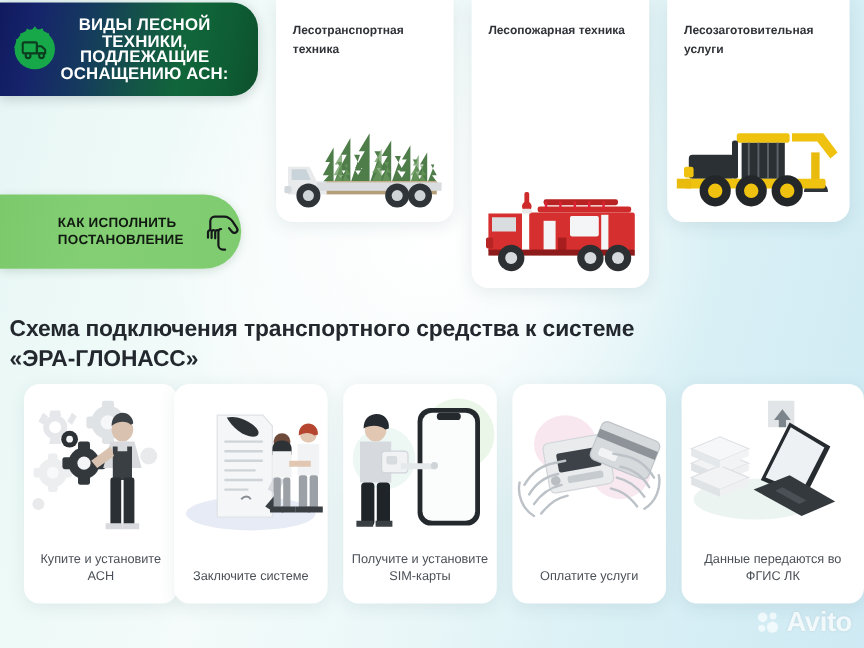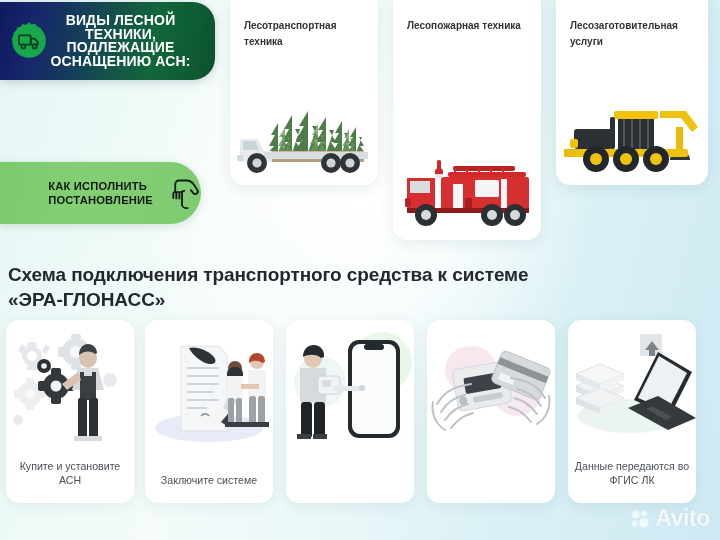--- a/index.html
+++ b/index.html
@@ -262,21 +262,21 @@
               <circle cx="100" cy="92" r="6" fill="#efc20f"></circle>
           </g>
         </svg>
       </div>
     </div>
   </div>
 
   <h2 class="section-heading">Схема подключения транспортного средства к системе
 «ЭРА-ГЛОНАСС»</h2>
 
-  <div class="step-card" style="left:6px;width:128px;">
+  <div class="step-card" style="left:20px;width:128px;">
     <div class="step-art">
       <svg viewBox="0 0 128 126" width="128" height="126" aria-hidden="true">
         <g fill="#e5e7ea">
           <path d="M26 22a10 10 0 110 20 10 10 0 010-20zm0 5a5 5 0 100 10 5 5 0 000-10z"></path>
           <path d="M22 18h8l1 5h-10z"></path>
             <path d="M22 41h8l1 5h-10z"></path>
           <path d="M12 27l4-7 4 3-4 7z"></path>
             <path d="M36 27l4-7 4 3-4 7z"></path>
         </g>
         <g fill="#e0e3e6">
@@ -388,20 +388,22 @@
         <rect x="28" y="78" width="11" height="36" rx="3" fill="#1f2429"></rect>
         <path d="M11 110h14v5H11z" fill="#3a3f44"></path>
         <path d="M27 110h14v5H27z" fill="#3a3f44"></path>
 
         <rect x="32" y="52" width="22" height="18" rx="3" fill="#f1f2f3" stroke="#cfd4d9"></rect>
         <rect x="36" y="56" width="9" height="7" rx="1.5" fill="#d8dcdf"></rect>
         <path d="M48 62h24l6 5h-30z" fill="#e6e9ec"></path>
         <circle cx="76" cy="64" r="3" fill="#cfd4d9"></circle>
       </svg>
     </div>
+    <div class="step-label">Получите и установите
+SIM-карты</div>
   </div>
 
   <div class="step-card" style="left:427px;width:128px;">
     <div class="step-art">
       <svg viewBox="0 0 128 126" width="128" height="126" aria-hidden="true">
         <ellipse cx="44" cy="46" rx="26" ry="24" fill="#f8e4ee" opacity=".9"></ellipse>
         <ellipse cx="90" cy="66" rx="26" ry="26" fill="#f6e2ec" opacity=".75"></ellipse>
 
         <g transform="rotate(-10 62 62)">
           <rect x="28" y="40" width="54" height="42" rx="5" fill="#e9ebed" stroke="#d2d6da"></rect>
@@ -425,23 +427,24 @@
         </g>
         <g fill="none" stroke="#bcc2c7" stroke-width="2" stroke-linecap="round" stroke-linejoin="round">
           <path d="M118 74c-6-10-14-16-24-18l-10-2"></path>
           <path d="M114 82c-6-10-14-15-24-17"></path>
           <path d="M110 90c-7-10-14-14-23-16"></path>
           <path d="M104 98c-8-10-14-13-22-15"></path>
           <path d="M122 72c2 10-2 22-12 28"></path>
         </g>
       </svg>
     </div>
-  </div>
-
-  <div class="step-card" style="left:568px;width:128px;">
+    <div class="step-label">Оплатите услуги</div>
+  </div>
+
+  <div class="step-card" style="left:568px;width:152px;">
     <div class="step-art">
       <svg viewBox="0 0 128 126" width="128" height="126" aria-hidden="true">
         <ellipse cx="62" cy="92" rx="52" ry="17" fill="#e6f1ee" opacity=".8"></ellipse>
 
         <g transform="translate(68 6)">
           <path d="M4 4h22v22H4z" fill="#e2e5e8"></path>
           <path d="M9 20l7-9 7 9z" fill="#7d858c"></path>
           <rect x="13" y="18" width="6" height="8" fill="#7d858c"></rect>
         </g>
 

